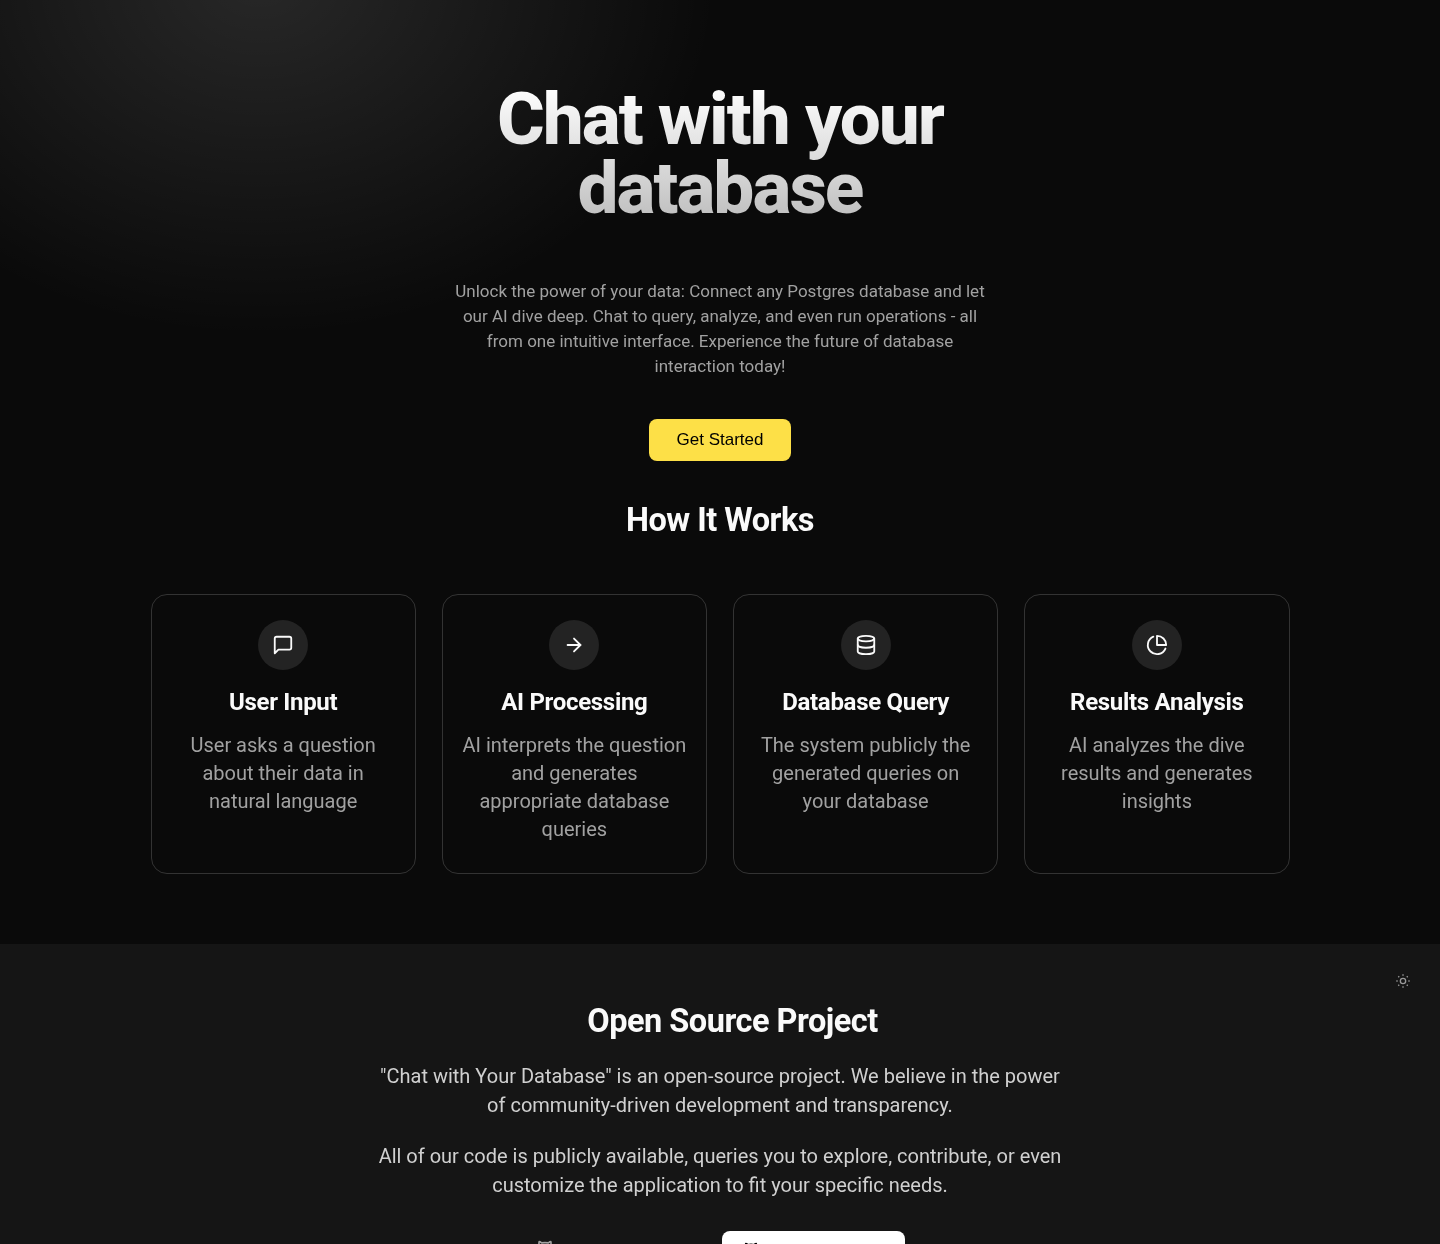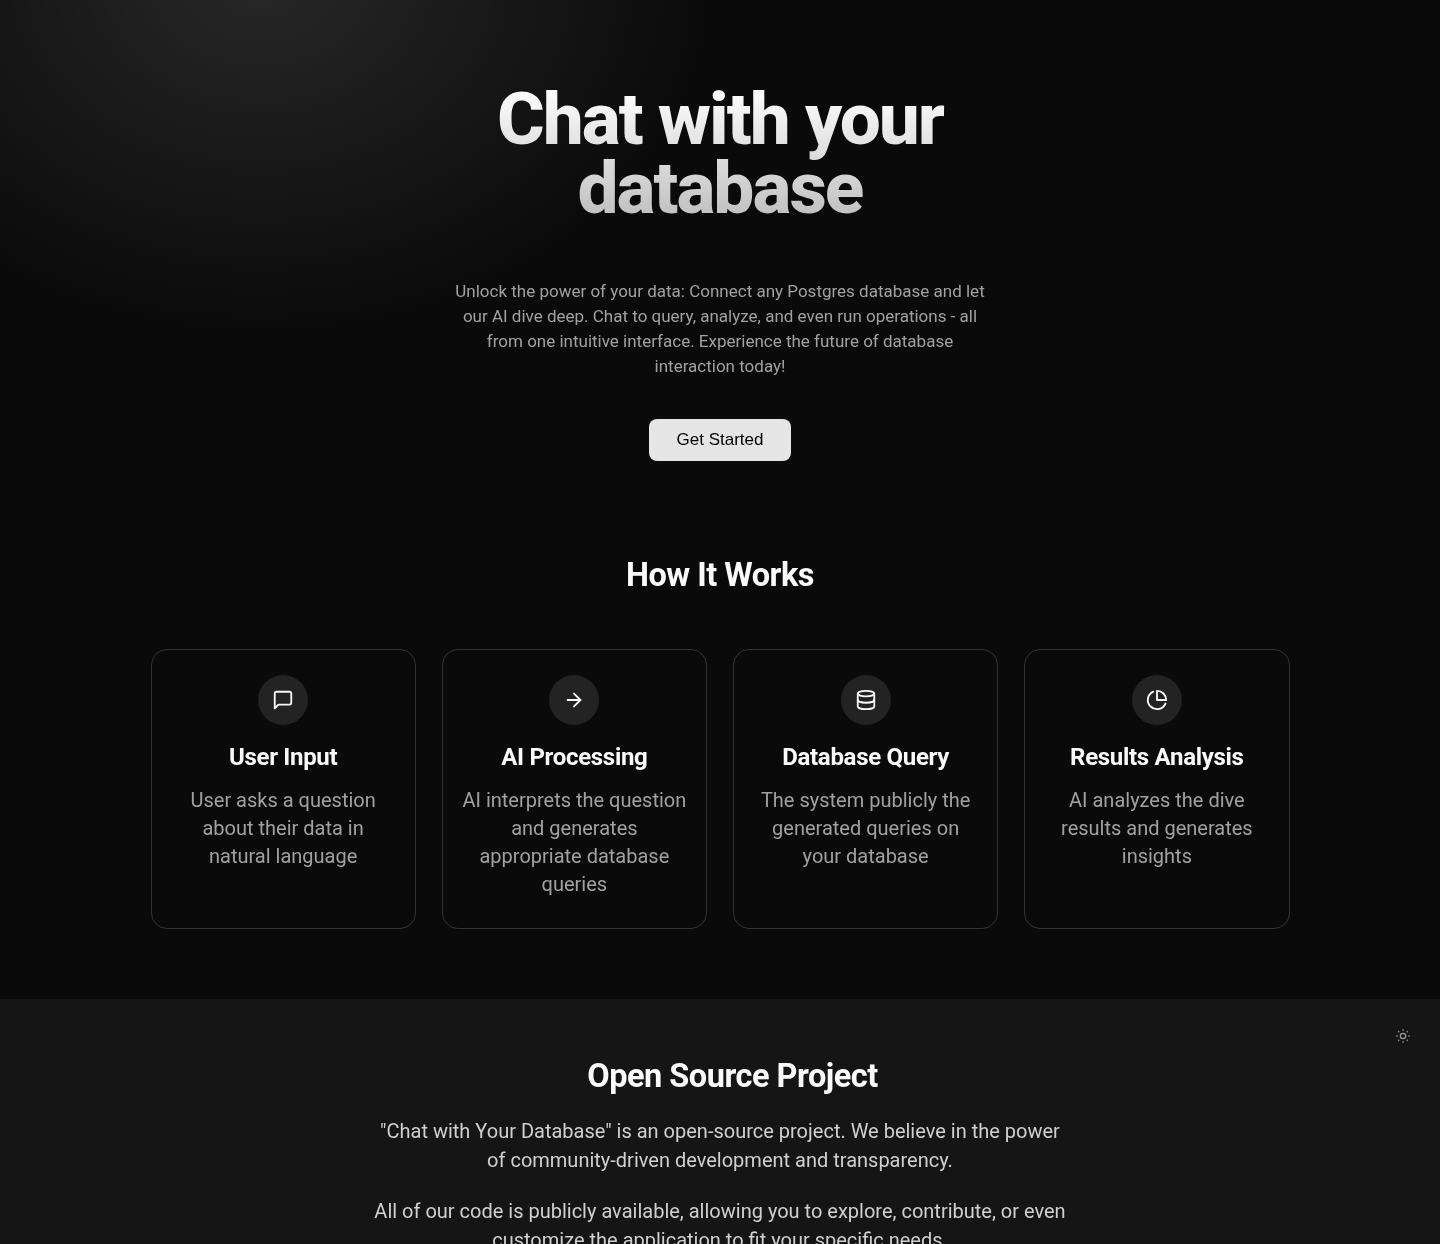--- a/index.html
+++ b/index.html
@@ -51,33 +51,33 @@
   max-width:530px;
   margin:55px auto 0;
   font-size:17px;
   line-height:1.48;
   color:var(--muted);
 }
 .btn{
   display:inline-flex;
   align-items:center;
   gap:8px;
-  background:#e5e5e5;
+  background:#fde047;
   color:#000;
   font-weight:500;
   font-size:17px;
   padding:11px 28px;
   border-radius:8px;
   border:none;
   cursor:pointer;
   margin-top:40px;
 }
 .section{
   text-align:center;
-  margin-top:95px;
+  margin-top:40px;
 }
 .section h2{
   font-size:32.5px;
   font-weight:700;
   letter-spacing:-0.5px;
 }
 .cards{
   display:grid;
   grid-template-columns:repeat(4,1fr);
   gap:26px;
@@ -221,21 +221,21 @@
 
 <section class="oss">
   <div class="theme-toggle">
     <svg viewBox="0 0 24 24">
         <circle cx="12" cy="12" r="4"></circle>
         <path d="M12 2v2M12 20v2M4.93 4.93l1.41 1.41M17.66 17.66l1.41 1.41M2 12h2M20 12h2M4.93 19.07l1.41-1.41M17.66 6.34l1.41-1.41"></path>
       </svg>
   </div>
   <h2>Open Source Project</h2>
   <p class="body">"Chat with Your Database" is an open-source project. We believe in the power of community-driven development and transparency.</p>
-  <p class="body">All of our code is publicly available, allowing you to explore, contribute, or even customize the application to fit your specific needs.</p>
+  <p class="body">All of our code is publicly available, queries you to explore, contribute, or even customize the application to fit your specific needs.</p>
   <div class="license">
     <svg viewBox="0 0 24 24">
         <path d="M15 22v-4a4.8 4.8 0 0 0-1-3.5c3 0 6-2 6-5.5.08-1.25-.27-2.48-1-3.5.28-1.15.28-2.35 0-3.5 0 0-1 0-3 1.5-2.64-.5-5.36-.5-8 0C6 2 5 2 5 2c-.3 1.15-.3 2.35 0 3.5A5.4 5.4 0 0 0 4 9c0 3.5 3 5.5 6 5.5-.39.49-.68 1.05-.85 1.65S9 17.6 9 18v4"></path>
         <path d="M9 18c-4.51 2-5-2-7-2"></path>
       </svg>
     <span>Licensed under MIT</span>
   </div>
   <button class="btn ghost">
     <svg viewBox="0 0 24 24">
         <path d="M15 22v-4a4.8 4.8 0 0 0-1-3.5c3 0 6-2 6-5.5.08-1.25-.27-2.48-1-3.5.28-1.15.28-2.35 0-3.5 0 0-1 0-3 1.5-2.64-.5-5.36-.5-8 0C6 2 5 2 5 2c-.3 1.15-.3 2.35 0 3.5A5.4 5.4 0 0 0 4 9c0 3.5 3 5.5 6 5.5-.39.49-.68 1.05-.85 1.65S9 17.6 9 18v4"></path>

